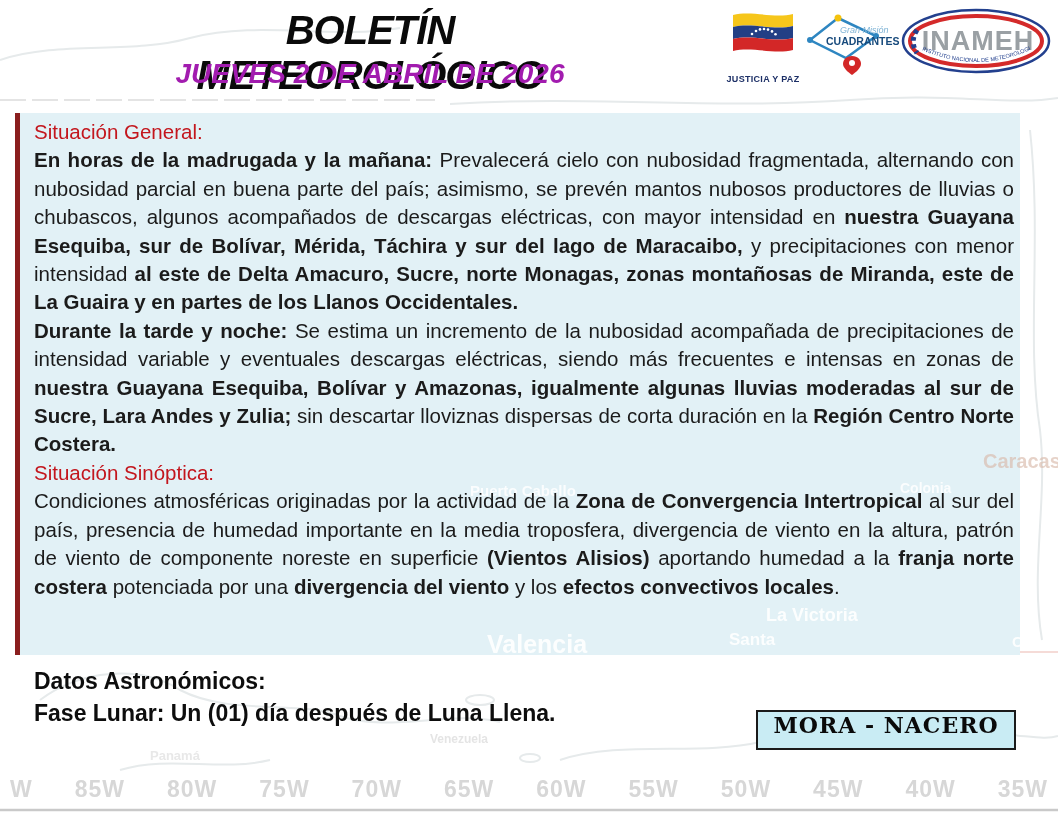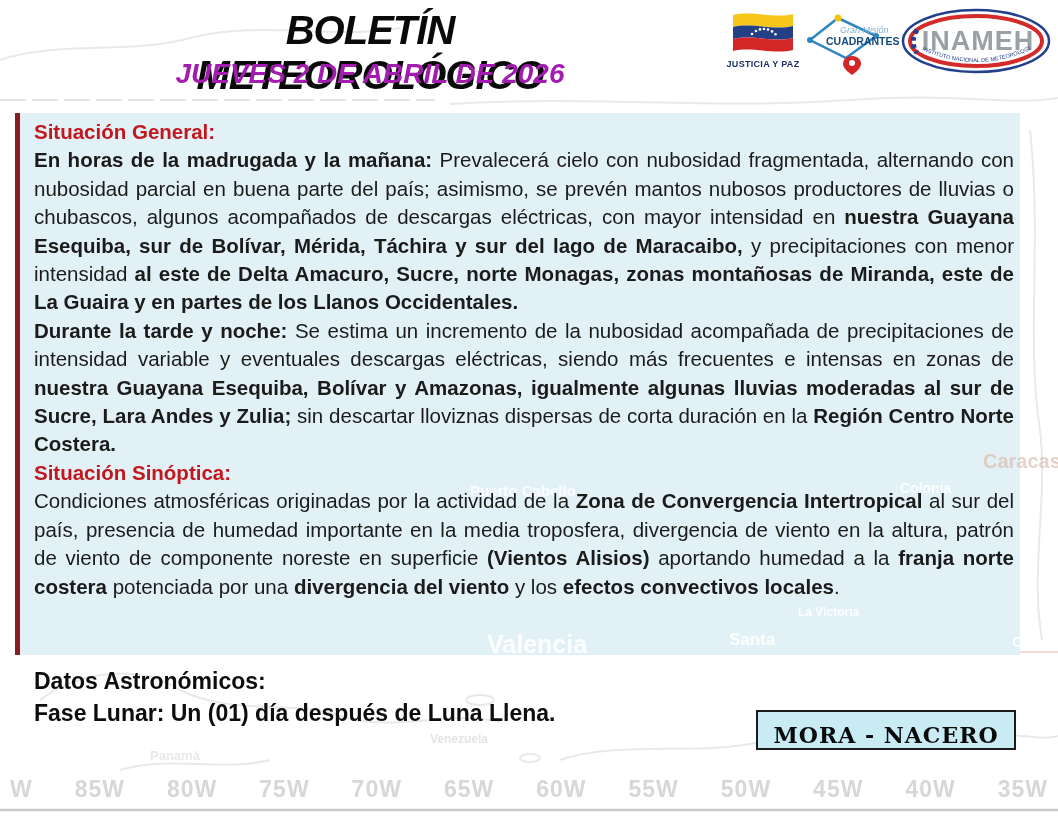--- a/index.html
+++ b/index.html
@@ -21,40 +21,40 @@
     position:absolute;left:108px;top:8px;width:524px;z-index:3;
     text-align:center;font-size:40px;font-weight:bold;font-style:italic;
     letter-spacing:-1px;color:#0a0a0a;
   }
   .date{
     position:absolute;left:108px;top:58px;width:524px;z-index:3;
     text-align:center;font-size:28px;font-weight:bold;font-style:italic;color:#a21caf;
   }
   .logos{position:absolute;left:726px;top:8px;width:330px;height:72px;z-index:3;display:flex;align-items:flex-start}
   .flag-wrap{width:74px;text-align:center}
-  .flag-caption{font-size:9px;font-weight:bold;color:#1c2f66;margin-top:1px;letter-spacing:.3px}
+  .flag-caption{font-size:9px;font-weight:bold;color:#1c2f66;margin-top:16px;letter-spacing:.3px}
   
   .content-bg{
     position:absolute;left:15px;top:113px;width:1005px;height:542px;z-index:1;
     background:#e2f1f6;border-left:5px solid #8a1e1e;box-sizing:border-box;
   }
   .bulletin{
     position:absolute;left:34px;top:118px;width:980px;z-index:3;
     font-size:20.5px;line-height:28.4px;color:#1b1b1b;
     text-align:justify;
   }
-  .sec-heading{color:#c3161d;font-weight:bold;text-align:left}
+  .sec-heading{color:#c3161d;font-weight:normal;text-align:left}
   .para{text-align:justify}
   .para .b{font-weight:bold}
   
   .astro{position:absolute;left:34px;top:666px;z-index:3;font-size:23px;font-weight:bold;color:#0d0d0d;line-height:31.5px}
   .signature-box{
     position:absolute;left:756px;top:710px;width:260px;height:40px;z-index:3;
     background:#c9ecf4;border:2px solid #1a1a1a;box-sizing:border-box;
-    display:flex;align-items:flex-end;justify-content:center;
+    display:flex;align-items:flex-start;justify-content:center;
     font-family:"DejaVu Serif",serif;font-weight:bold;font-size:22px;
     letter-spacing:1px;color:#0a0a0a;
   }
 </style>
 </head>
 <body>
 
 <svg class="map-layer" viewBox="0 0 1058 816">
   <g fill="none" stroke="#e6eaeb" stroke-width="2">
     <path d="M450,104 C600,95 700,110 850,100 C950,92 1010,106 1058,98"></path>
@@ -86,21 +86,21 @@
     <span>50W</span>
     <span>45W</span>
     <span>40W</span>
     <span>35W</span>
   </div>
 
 <div class="places-layer">
     <div class="place" style="left: 983px; top: 450px; font-size: 20px; color: rgba(216, 186, 170, 0.65);">Caracas</div>
     <div class="place" style="left: 900px; top: 480px; font-size: 14px; color: rgba(255, 255, 255, 0.85);">Colonia</div>
     <div class="place" style="left: 470px; top: 482px; font-size: 15px; color: rgba(255, 255, 255, 0.85);">Puerto Cabello</div>
-    <div class="place" style="left: 766px; top: 605px; font-size: 12px; color: rgba(255, 255, 255, 0.9); margin-left: 32px;">La Victoria</div>
+    <div class="place" style="left: 766px; top: 605px; font-size: 18px; color: rgba(255, 255, 255, 0.9);">La Victoria</div>
     <div class="place" style="left: 487px; top: 630px; font-size: 25px; color: rgba(255, 255, 255, 0.9);">Valencia</div>
     <div class="place" style="left: 698px; top: 630px; font-size: 17px; color: rgba(255, 255, 255, 0.9); margin-left: 31px;">Santa</div>
     <div class="place" style="left: 1012px; top: 633px; font-size: 15px; color: rgba(255, 255, 255, 0.9);">Cúa</div>
     <div class="place" style="left: 430px; top: 732px; font-size: 12px; color: rgba(205, 205, 205, 0.55);">Venezuela</div>
     <div class="place" style="left: 150px; top: 748px; font-size: 13px; color: rgba(210, 210, 210, 0.5);">Panamá</div>
   </div>
 
 <div class="title">BOLETÍN METEOROLÓGICO</div>
 <div class="date">JUEVES 2 DE ABRIL DE 2026</div>
 

